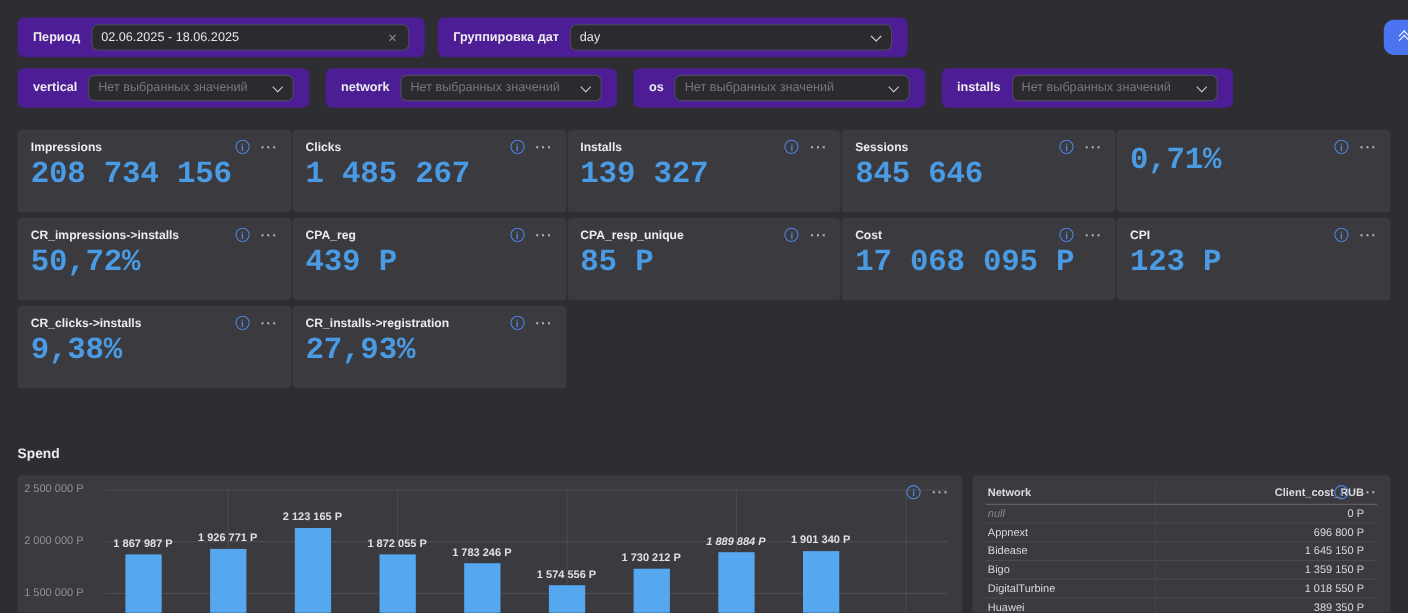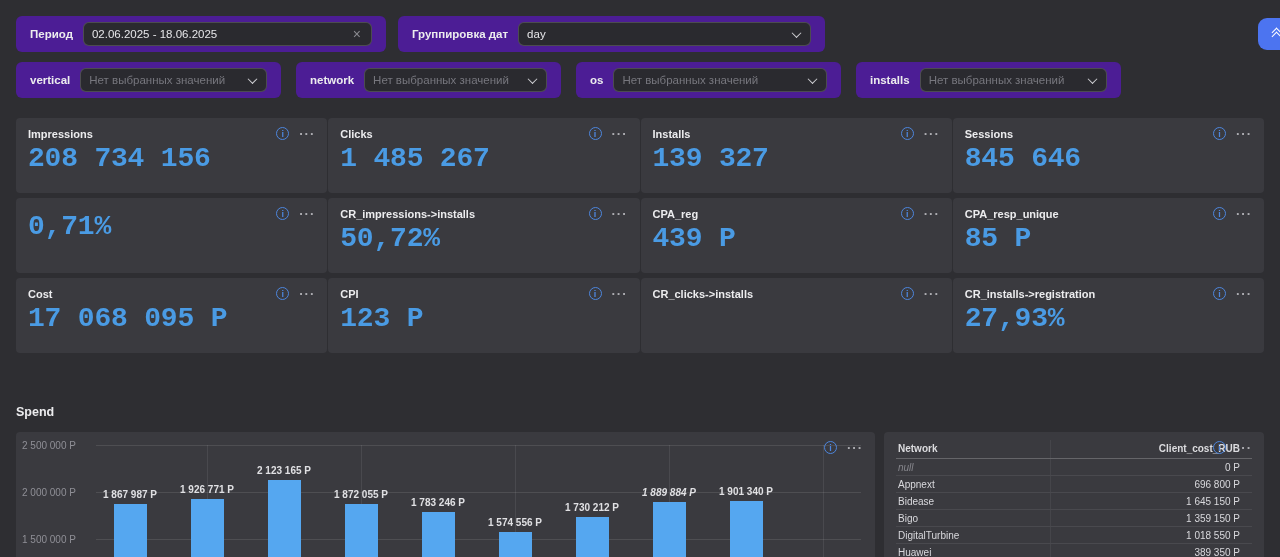--- a/index.html
+++ b/index.html
@@ -44,21 +44,21 @@
   }
   .chevU {
     width:7px; height:7px;
     border-right:1.8px solid #fff; border-bottom:1.8px solid #fff;
     transform:rotate(-135deg);
   }
   .chevU.c2 { margin-top:-4px; }
 
   .kpi-grid {
     margin:20px 16px 0 16px;
-    display:grid; grid-template-columns:repeat(4,1fr);
+    display:grid; grid-template-columns:repeat(5,1fr);
     gap:5px 1px;
   }
   .kpi-card {
     position:relative; background:#3a3a3f; border-radius:4px; height:75px; padding:10px 12px;
   }
   .kpi-title { font-size:11px; font-weight:700; color:#ececee; }
   .kpi-value { margin-top:3px; font-size:28px; font-weight:700; color:#4a9be4; letter-spacing:-0.2px;font-family:Liberation Mono, monospace; }
 
   .card-icons { position:absolute; top:9px; right:12px; display:flex; align-items:center; gap:10px; }
   .info-icon {
@@ -236,20 +236,21 @@
     <div class="kpi-title">CPI</div>
     <div class="kpi-value">123 P</div>
     <div class="card-icons">
       <span class="info-icon">i</span>
       <span class="dots-icon">···</span>
     </div>
   </div>
 
   <div class="kpi-card">
     <div class="kpi-title">CR_clicks-&gt;installs</div>
+    <div class="kpi-value">9,38%</div>
     <div class="card-icons">
       <span class="info-icon">i</span>
       <span class="dots-icon">···</span>
     </div>
   </div>
 
   <div class="kpi-card">
     <div class="kpi-title">CR_installs-&gt;registration</div>
     <div class="kpi-value">27,93%</div>
     <div class="card-icons">

